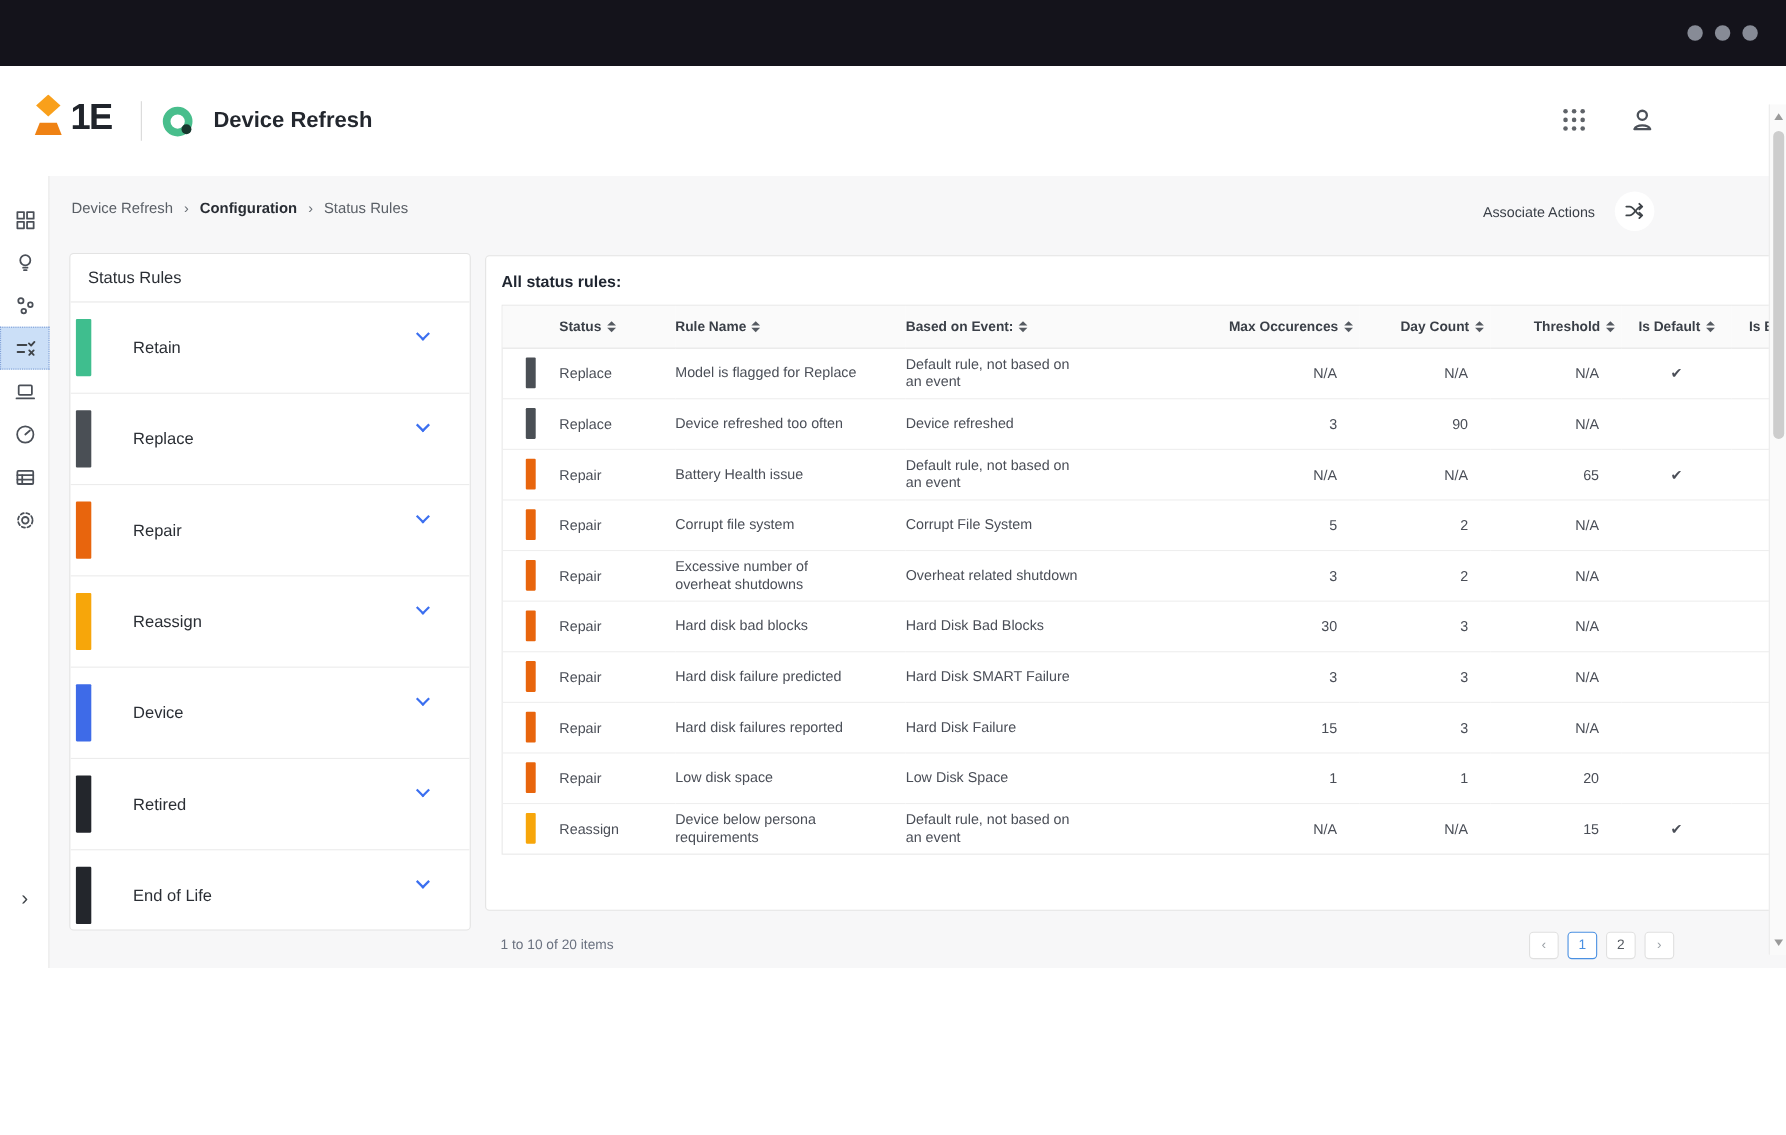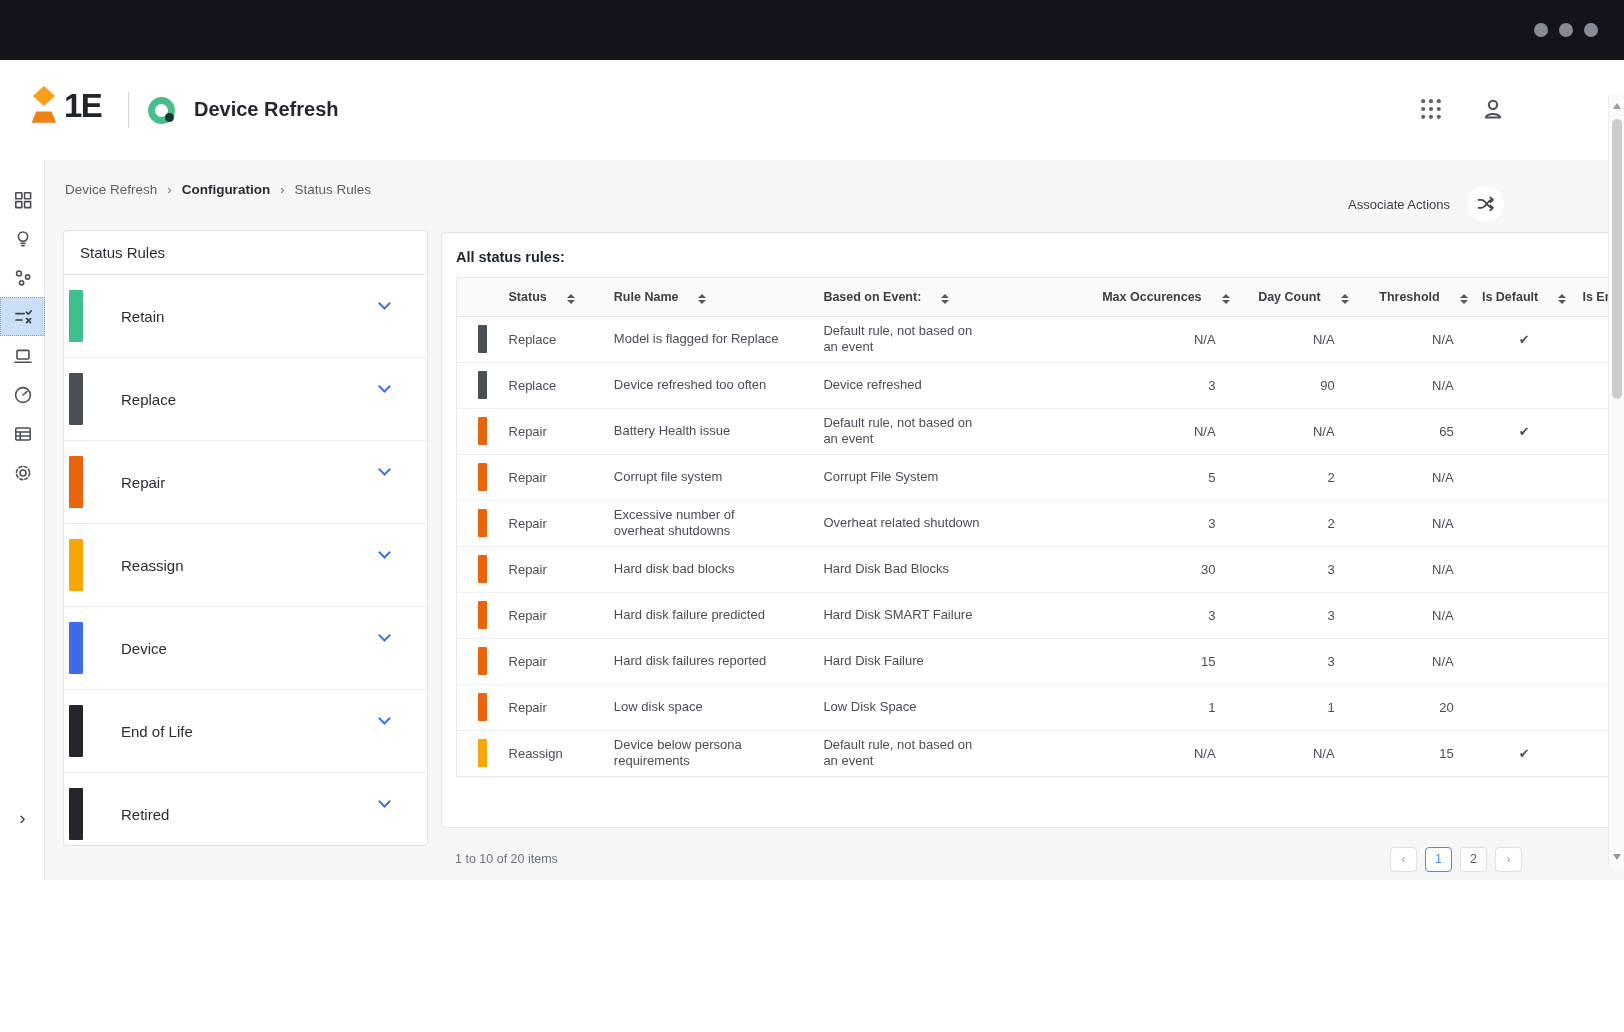--- a/index.html
+++ b/index.html
@@ -31,39 +31,39 @@
 
   
   .content-bg { position:absolute; left:45px; top:160px; width:1579px; height:720px; background:#f7f7f8; }
 
   
   .topbar { position:absolute; left:45px; top:160px; width:1563px; height:64px; }
   .breadcrumb { position:absolute; left:20px; top:22px; display:flex; align-items:center; gap:10px; font-size:13.5px; color:#5a5f66; }
   .crumb { cursor:pointer; }
   .crumb.bold { font-weight:700; color:#282c33; }
   .crumb-sep { color:#6b7077; font-size:13px; }
-  .topbar-right { position:absolute; right:104px; top:26px; display:flex; align-items:center; gap:18px; }
+  .topbar-right { position:absolute; right:104px; top:14px; display:flex; align-items:center; gap:18px; }
   .assoc-label { font-size:13px; font-weight:500; color:#3a3f47; cursor:pointer; }
   .shuffle-circle { width:36px; height:36px; border-radius:50%; background:#fff; display:flex; align-items:center; justify-content:center; cursor:pointer; }
 
   
   .left-card { position:absolute; left:63px; top:230px; width:365px; height:616px; background:#fff; border:1px solid #e3e3e3; border-radius:4px; overflow:hidden; }
   .panel-title { height:44px; padding:13px 16px; font-size:15px; color:#2a2e34; border-bottom:1px solid #e8e8e8; }
   .p-item { position:relative; height:83px; border-bottom:1px solid #ececec; display:flex; align-items:center; padding-left:5px; cursor:pointer; }
   .p-bar { width:14px; height:52px; border-radius:1px; flex:0 0 auto; }
   .p-label { margin-left:38px; font-size:15px; color:#2a2e34; }
   .p-chevron { position:absolute; right:38px; top:24px; width:9px; height:9px; border-right:2px solid #3b6ff0; border-bottom:2px solid #3b6ff0; transform:rotate(45deg); }
 
   
   .table-card { position:absolute; left:441px; top:232px; width:1256px; height:596px; background:#fff; border:1px solid #e3e3e3; border-radius:4px; }
   .table-heading { padding:16px 14px 12px 14px; font-size:14.5px; font-weight:700; color:#1f2530; }
   .tbl-wrap { margin:0 14px; border:1px solid #e8e8e8; }
   table.rules { width:100%; border-collapse:collapse; table-layout:fixed; }
   table.rules thead th { height:38px; background:#fafafa; border-bottom:1px solid #e3e3e3; font-size:12.5px; font-weight:700; color:#3a3f47; white-space:nowrap; }
-  th .th-inner { display:inline-flex; align-items:flex-end; gap:20px; cursor:pointer; }
+  th .th-inner { display:inline-flex; align-items:center; gap:5px; cursor:pointer; }
   .sort { display:inline-flex; flex-direction:column; gap:2px; }
   .sort i { display:block; width:0; height:0; border-left:4px solid transparent; border-right:4px solid transparent; }
   .sort .up { border-bottom:4px solid #555a61; }
   .sort .dn { border-top:4px solid #555a61; }
   table.rules td { height:46px; border-bottom:1px solid #eeeeee; font-size:13px; color:#4a4e57; vertical-align:middle; }
   table.rules tbody tr:last-child td { border-bottom:none; }
   .c-bar { text-align:center; }
   .row-bar { display:inline-block; width:9px; height:28px; border-radius:1px; vertical-align:middle; }
   .c-left { text-align:left; }
   .c-rule .wrap { max-width:170px; line-height:16px; }
@@ -242,26 +242,26 @@
       <span class="p-label">Reassign</span>
       <span class="p-chevron"></span>
     </div>
     <div class="p-item">
       <span class="p-bar" style="background-color: rgb(62, 107, 232);"></span>
       <span class="p-label">Device</span>
       <span class="p-chevron"></span>
     </div>
     <div class="p-item">
       <span class="p-bar" style="background-color: rgb(35, 38, 44);"></span>
+      <span class="p-label">Retired</span>
+      <span class="p-chevron"></span>
+    </div>
+    <div class="p-item">
+      <span class="p-bar" style="background-color: rgb(35, 38, 44);"></span>
       <span class="p-label">End of Life</span>
-      <span class="p-chevron"></span>
-    </div>
-    <div class="p-item">
-      <span class="p-bar" style="background-color: rgb(35, 38, 44);"></span>
-      <span class="p-label">Retired</span>
       <span class="p-chevron"></span>
     </div>
   </section>
 
   <section class="table-card">
     <div class="table-heading">All status rules:</div>
     <div class="tbl-wrap">
       <table class="rules">
         <colgroup>
           <col style="width:45px">

